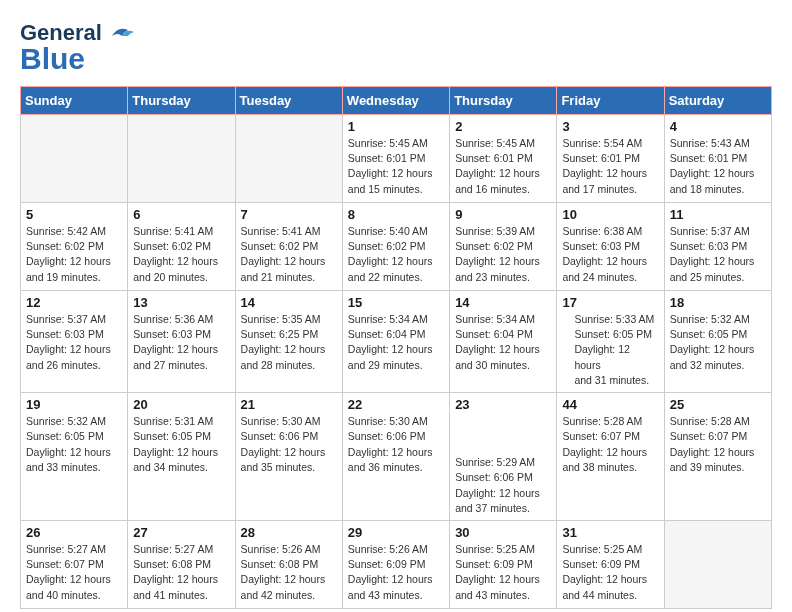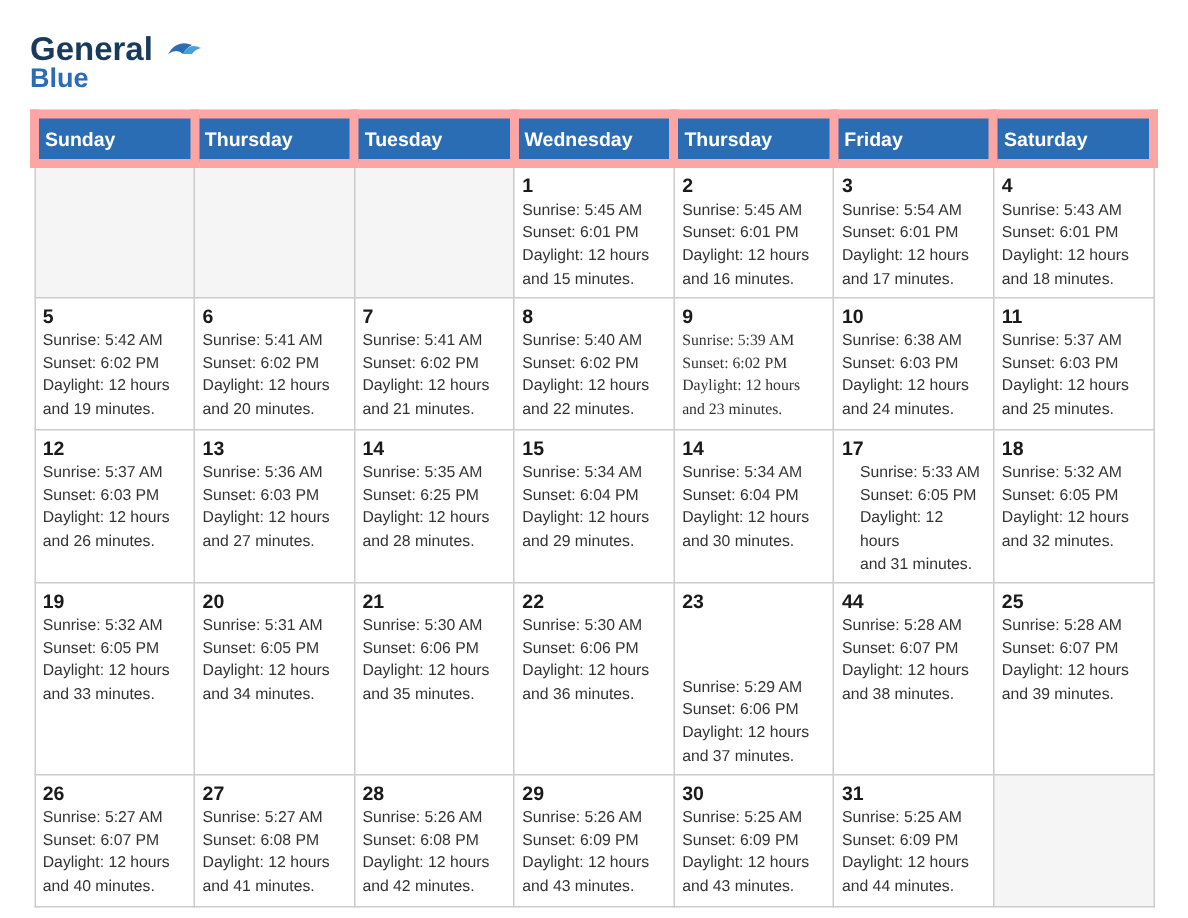--- a/index.html
+++ b/index.html
@@ -42,21 +42,21 @@
       border-collapse: collapse;
       font-size: 11px;
     }
     .calendar th {
       background: #2a6db5;
       color: #fff;
       padding: 6px 4px;
       text-align: left;
       font-size: 13px;
       font-weight: bold;
-      border: 6px solid #fca5a5;
+      border: 1px solid #fca5a5;
     }
     .calendar td {
       vertical-align: top;
       border: 1px solid #ccc;
       padding: 4px 5px;
       height: 88px;
       width: calc(100% / 7);
       background: #fff;
     }
     .calendar td.empty {
@@ -85,21 +85,21 @@
 
 <div class="header">
   <div class="logo">
     <div class="logo-row">
       <span style="font-size:22px;font-weight:bold;color:#1a3a5c;">General</span>
       <svg width="32" height="22" viewBox="0 0 32 22" style="margin-left:2px;">
         <path d="M8,14 Q14,4 24,8 Q20,10 18,14 Q14,10 8,14Z" fill="#2a6db5"></path>
         <path d="M18,14 Q22,6 30,10 Q26,11 24,14Z" fill="#4a9fd5"></path>
       </svg>
     </div>
-    <span style="font-size:18px;font-weight:bold;color:#2a6db5;margin-top:-4px;">Blue</span>
+    <span style="font-size:30px;font-weight:bold;color:#2a6db5;margin-top:-4px;">Blue</span>
   </div>
   <div class="title-block">
     <div class="month-title"></div>
     <div class="subtitle"></div>
   </div>
 </div>
 
 <table class="calendar">
   <thead>
     <tr>
@@ -170,21 +170,21 @@
         </td>
         <td>
           <div class="day-num">8</div>
           <div class="day-info" style="white-space: pre-line;">Sunrise: 5:40 AM
 Sunset: 6:02 PM
 Daylight: 12 hours
 and 22 minutes.</div>
         </td>
         <td>
           <div class="day-num">9</div>
-          <div class="day-info" style="white-space: pre-line; font-family: Liberation Serif, serif;">Sunrise: 5:39 AM
+          <div class="day-info" style="white-space: pre-line;">Sunrise: 5:39 AM
 Sunset: 6:02 PM
 Daylight: 12 hours
 and 23 minutes.</div>
         </td>
         <td>
           <div class="day-num">10</div>
           <div class="day-info" style="white-space: pre-line;">Sunrise: 6:38 AM
 Sunset: 6:03 PM
 Daylight: 12 hours
 and 24 minutes.</div>

